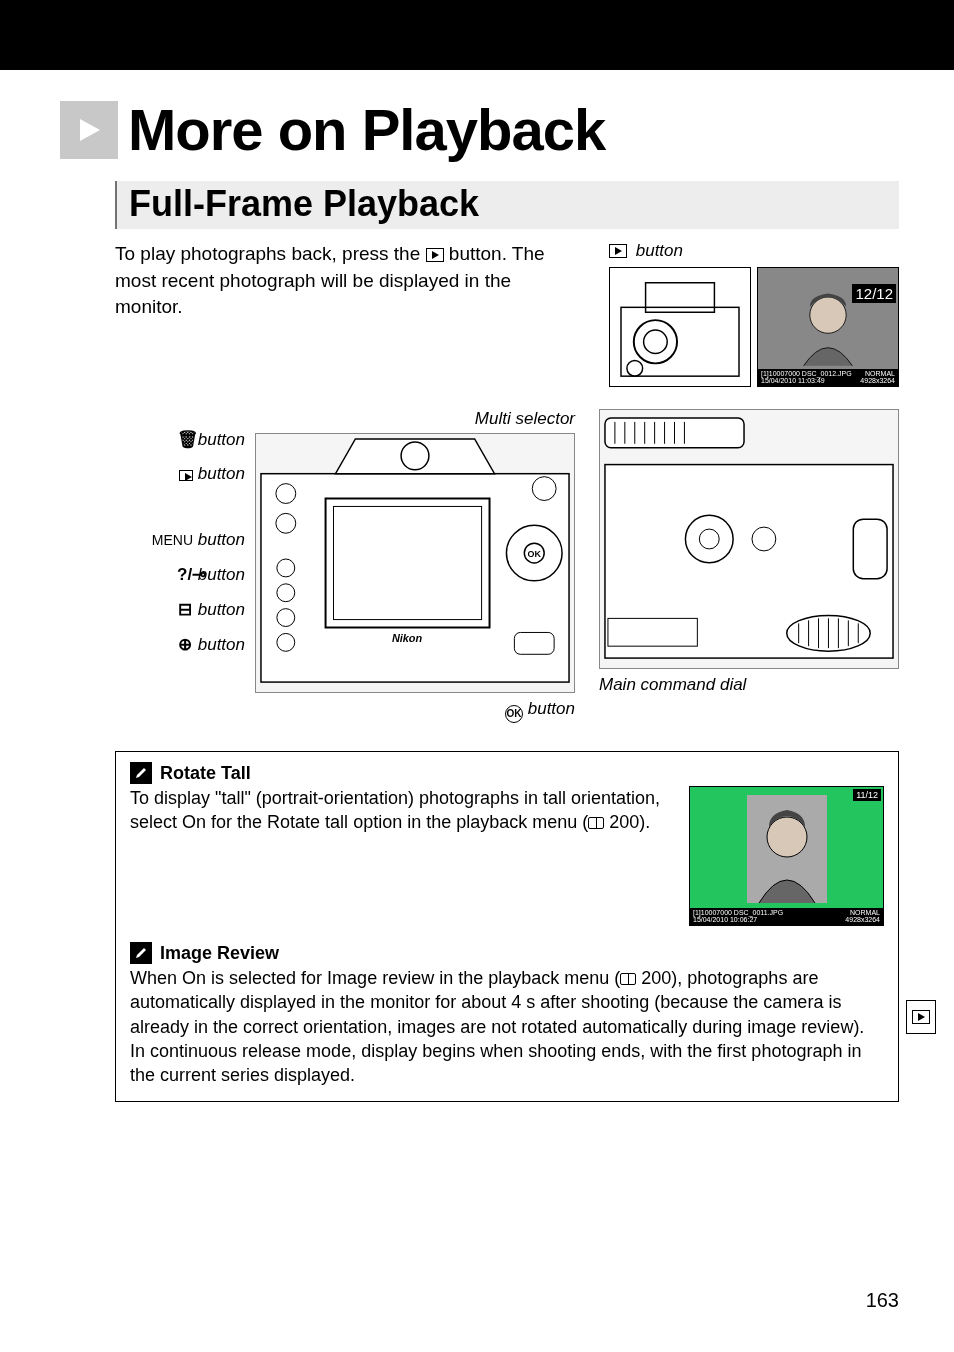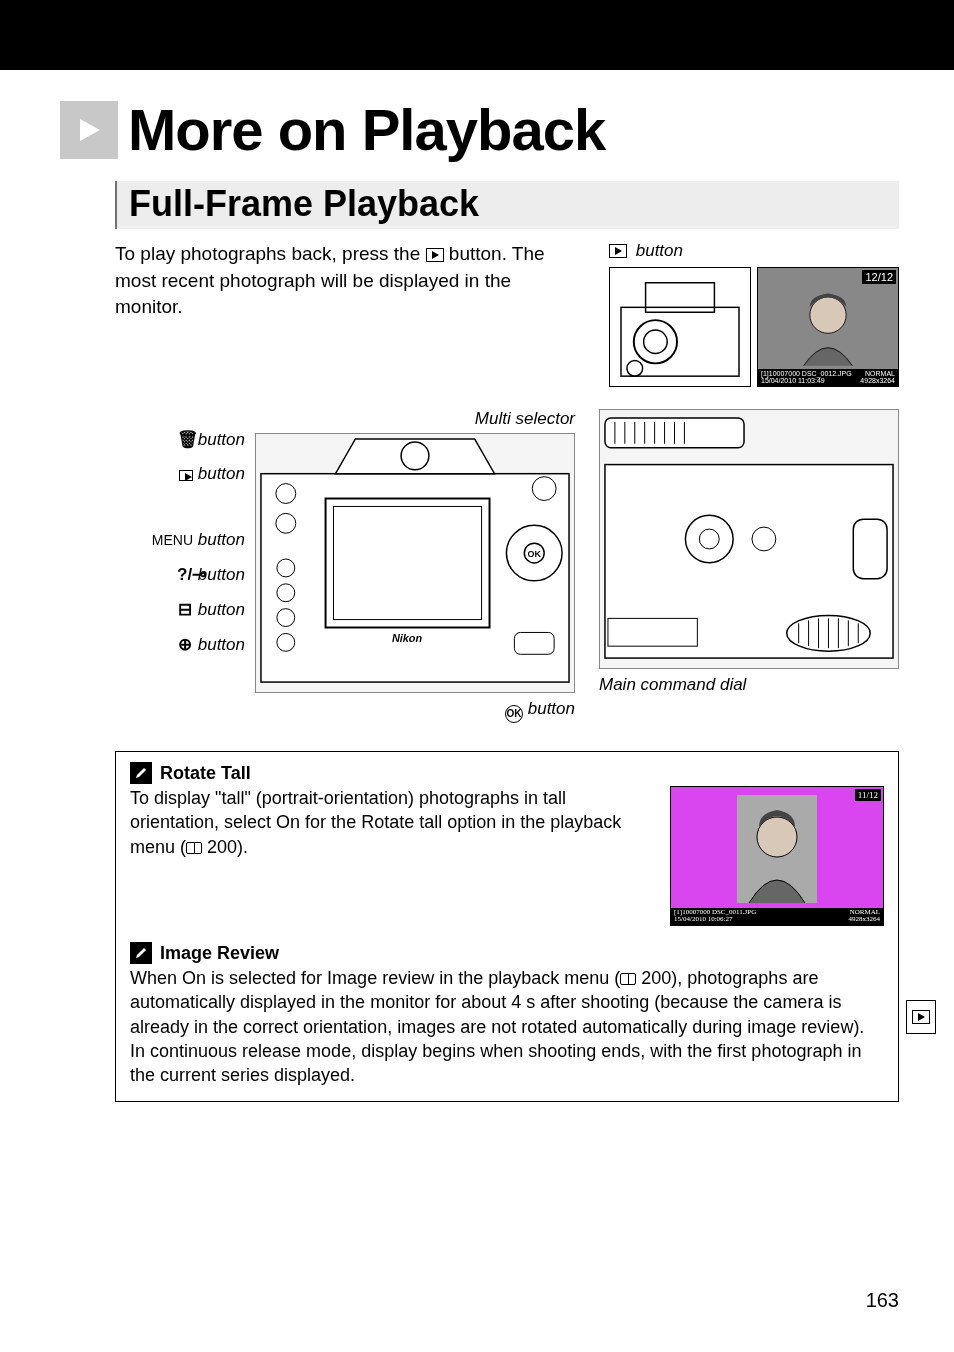--- a/index.html
+++ b/index.html
@@ -96,22 +96,22 @@
     gap:6px;
   }
   .cam-box, .photo-box {
     border:1.5px solid #000;
     background:#fff;
     height:120px;
   }
   .cam-box { flex:1; position:relative; }
   .photo-box { flex:1; background:#888; position:relative; overflow:hidden;}
   .photo-box .counter {
-    position:absolute; top:2px; right:2px;
-    background:#000; color:#fff; font-size:11px; padding:1px 3px;
+    position:absolute; top:16px; right:2px;
+    background:#000; color:#fff; font-size:15px; padding:1px 3px;
   }
   .photo-box .info-strip {
     position:absolute; bottom:0; left:0; right:0;
     background:#000; color:#fff; font-size:7px;
     display:flex; justify-content:space-between; padding:1px 3px;
     line-height:1.1;
   }
   .portrait-face {
     position:absolute; left:50%; top:48%; transform:translate(-50%,-50%);
     width:70%; height:70%;
@@ -209,24 +209,24 @@
     border:1px solid #000;
     border-radius:2px;
     vertical-align:-1px;
     position:relative;
   }
   .book-icon::after {
     content:""; position:absolute; left:50%; top:0; bottom:0;
     width:1px; background:#000;
   }
   .tall-thumb {
-    width:214px; flex-shrink:0;
+    width:195px; flex-shrink:0;
     border:1.5px solid #000;
-    background:#d946ef;
-    height:140px; position:relative; overflow:hidden;font-family:Liberation Serif, serif;
+    background:#22c55e;
+    height:140px; position:relative; overflow:hidden;
   }
   .tall-thumb .inner-portrait {
     position:absolute;
     left:50%; top:8px;
     transform:translateX(-50%);
     width:80px; height:108px;
     background:#999;
   }
   .tall-thumb .counter {
     position:absolute; top:2px; right:2px;

